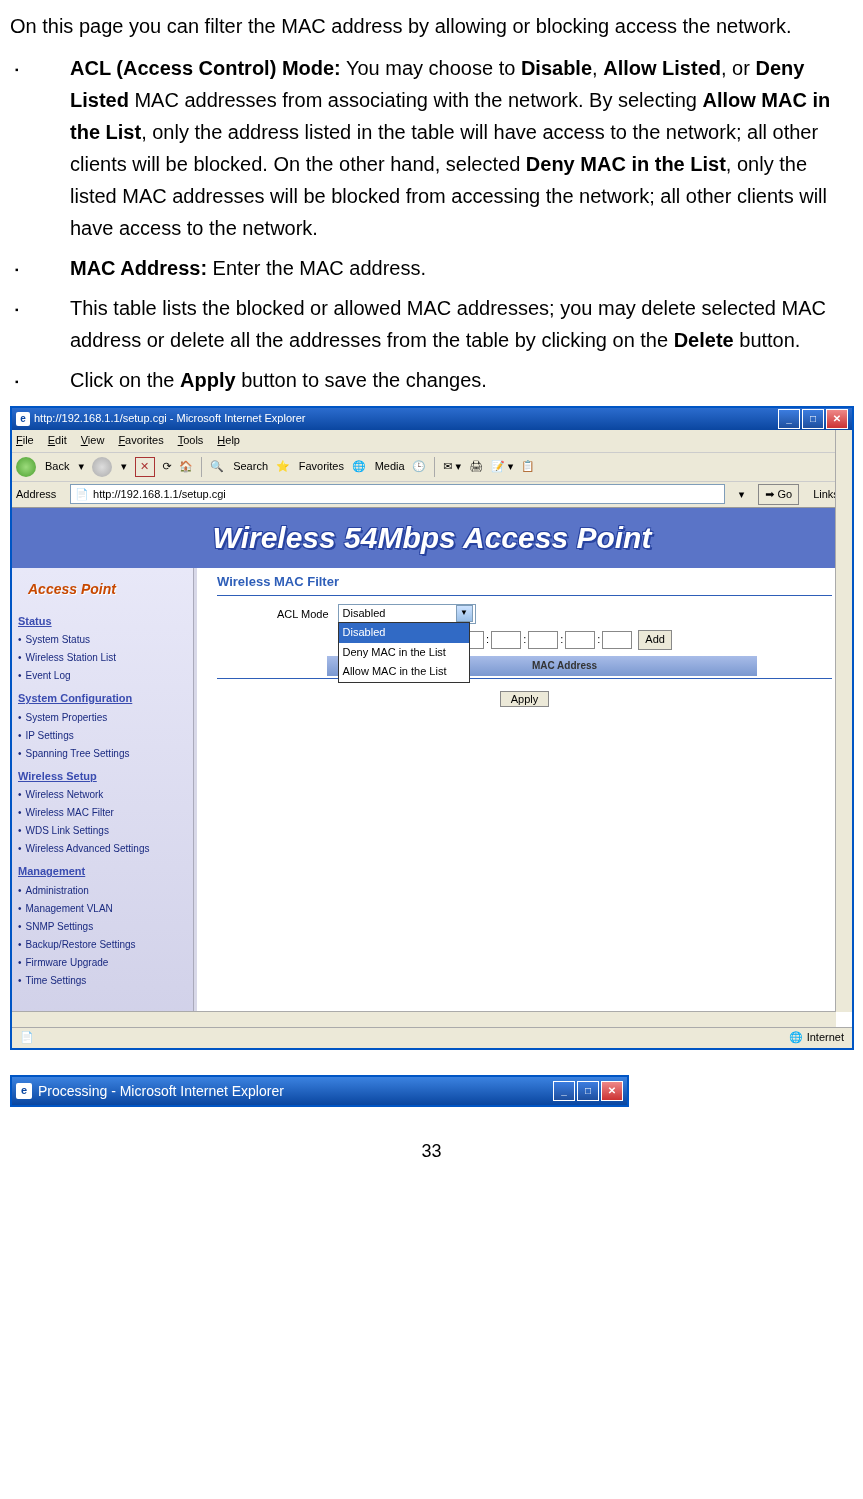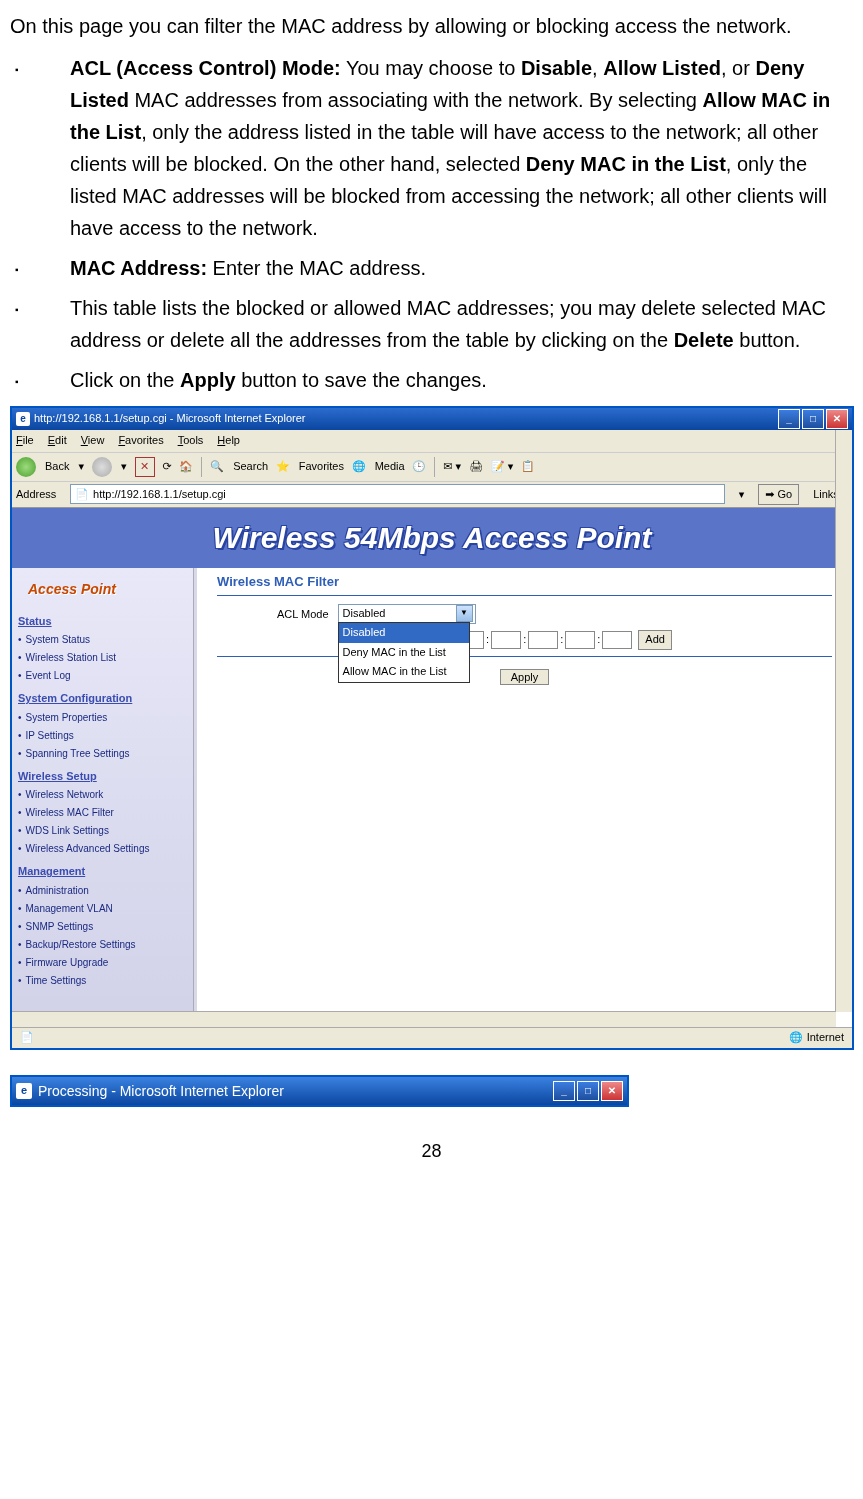--- a/index.html
+++ b/index.html
@@ -448,20 +448,24 @@
       </div>
       <div class="mac-row">
         <span class="mac-box"></span>:
         <span class="mac-box"></span>:
         <span class="mac-box"></span>:
         <span class="mac-box"></span>:
         <span class="mac-box"></span>:
         <span class="mac-box"></span>
         <span class="add-btn">Add</span>
       </div>
+      <div class="mac-table-header">
+        <div class="c1">#</div>
+        <div class="c2">MAC Address</div>
+      </div>
       <hr class="table-rule">
       <div class="apply-row">
         <span class="apply-btn">Apply</span>
       </div>
     </div>
   </div>
 
   <div class="main-vscroll"></div>
   <div class="main-hscroll"></div>
   <div class="ie-status">
@@ -477,13 +481,13 @@
       <span>Processing - Microsoft Internet Explorer</span>
     </div>
     <div class="win-buttons">
       <span class="win-btn">_</span>
       <span class="win-btn">□</span>
       <span class="win-btn close">✕</span>
     </div>
   </div>
 </div>
 
-<div class="page-num">28</div>
+<div class="page-num">33</div>
 
 </body></html>

